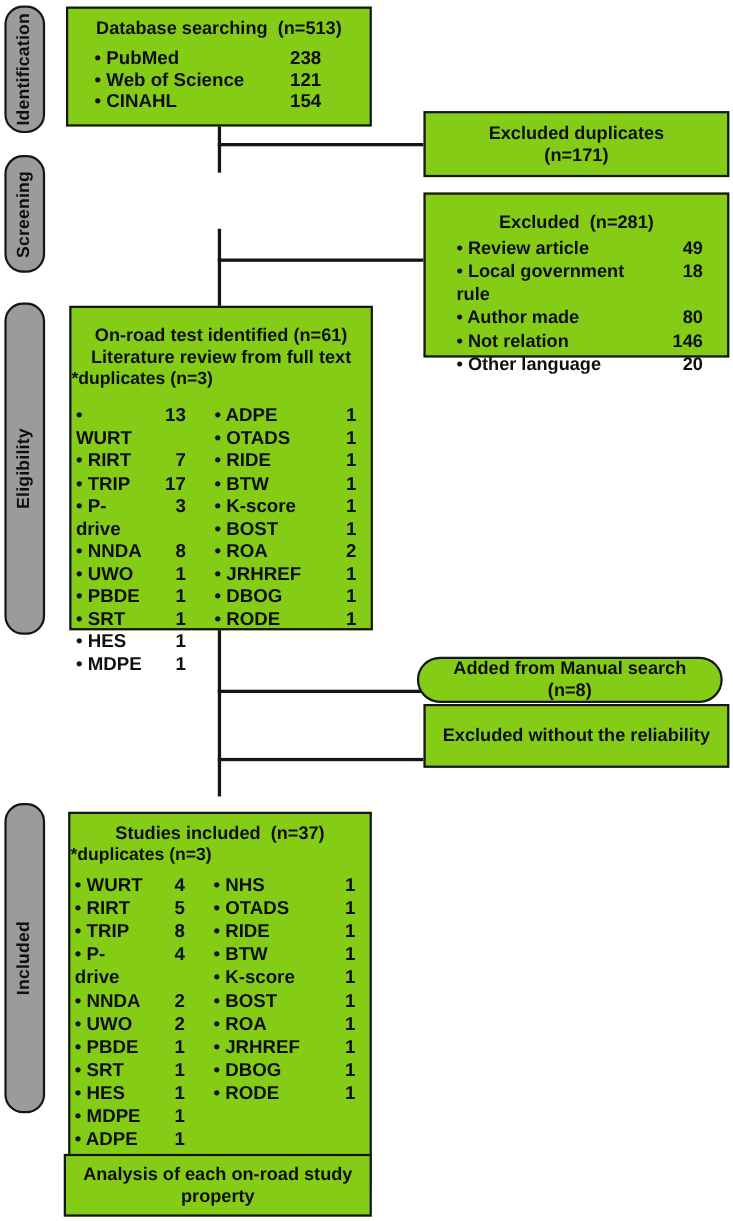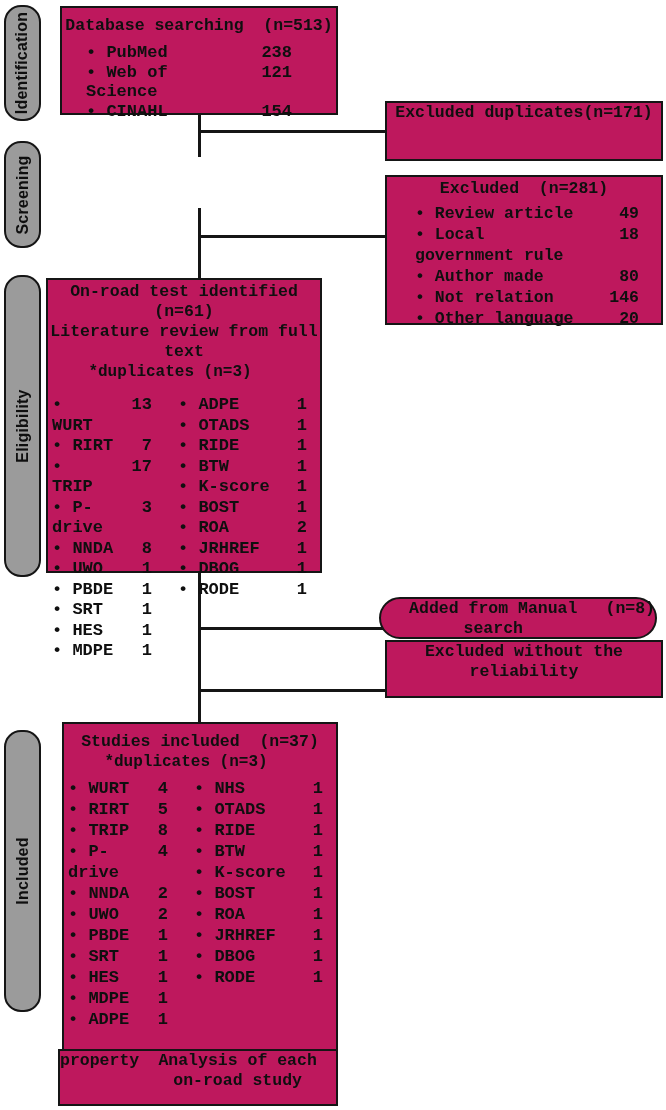--- a/index.html
+++ b/index.html
@@ -30,40 +30,39 @@
   }
   .stage span {
     transform: rotate(-90deg);
     white-space: nowrap;
     font-size: 16px;
     letter-spacing: 0.2px;
   }
   
   .box {
     position: absolute;
-    background: #be185d;
+    background: #84cc16;
     border: 2.6px solid #151515;
     box-sizing: border-box;
-    font-family: Liberation Mono, monospace;
   }
   .line { position: absolute; background: #151515; }
   .box-title {
     text-align: center;
     font-size: 16.5px;
     line-height: 20px;
     white-space: pre-wrap;
   }
   .center-v {
     display: flex;
-    flex-direction: row;
+    flex-direction: column;
     justify-content: center;
     height: 100%;
   }
   .note {
-    text-align: center;
+    text-align: left;
     font-size: 16px;
     line-height: 20px;
     padding-right: 28px;
   }
   .li {
     display: flex;
     justify-content: space-between;
     align-items: baseline;
     gap: 26px;
   }
@@ -86,21 +85,21 @@
   .cols {
     display: flex;
     padding: 0 13px 0 4px;
     gap: 26px;
     font-size: 17px;
   }
   .col-left { width: 100px; }
   .col-right { flex: 1; }
   .cols-elig { margin-top: 13px; line-height: 20.5px; }
   .cols-incl { margin-top: 6px; line-height: 21px; }
-  .mt7 { margin-top: 2px; }
+  .mt7 { margin-top: 15px; }
   .mt8 { margin-top: 8px; }
 </style>
 </head>
 <body>
 
 <div class="canvas">
 
   <div class="stage" style="top:5px; height:116px;">
     <span>Identification</span>
   </div>
@@ -176,21 +175,21 @@
           <span class="li-num">146</span>
         </div>
 
         <div class="li">
           <span class="li-label">Other language</span>
           <span class="li-num">20</span>
         </div>
       </div>
   </div>
 
-  <div class="box" style="left:46px; top:278px; width:276px; height:295px;">
+  <div class="box" style="left:63px; top:278px; width:276px; height:295px;">
     <div class="box-title mt7">On-road test identified (n=61)</div>
     <div class="box-title">Literature review from full text</div>
     <div class="note">*duplicates (n=3)</div>
     <div class="cols cols-elig">
       <div class="col-left">
 
           <div class="li">
             <span class="li-label">WURT</span>
             <span class="li-num">13</span>
           </div>
@@ -301,21 +300,21 @@
       <div class="box-title">(n=8)</div>
     </div>
   </div>
 
   <div class="box" style="left:385px; top:640px; width:278px; height:58px;">
     <div class="center-v">
       <div class="box-title">Excluded without the reliability</div>
     </div>
   </div>
 
-  <div class="box" style="left:62px; top:722px; width:276px; height:344px;">
+  <div class="box" style="left:62px; top:738px; width:276px; height:344px;">
     <div class="box-title mt8">Studies included  (n=37)</div>
     <div class="note">*duplicates (n=3)</div>
     <div class="cols cols-incl">
       <div class="col-left">
 
           <div class="li">
             <span class="li-label">WURT</span>
             <span class="li-num">4</span>
           </div>
 
@@ -419,18 +418,18 @@
           <div class="li">
             <span class="li-label">RODE</span>
             <span class="li-num">1</span>
           </div>
         </div>
     </div>
   </div>
 
   <div class="box" style="left:58px; top:1049px; width:280px; height:57px;">
     <div class="center-v">
+      <div class="box-title">Analysis of each on-road study</div>
       <div class="box-title">property</div>
-      <div class="box-title">Analysis of each on-road study</div>
     </div>
   </div>
 
 </div>
 
 </body></html>

